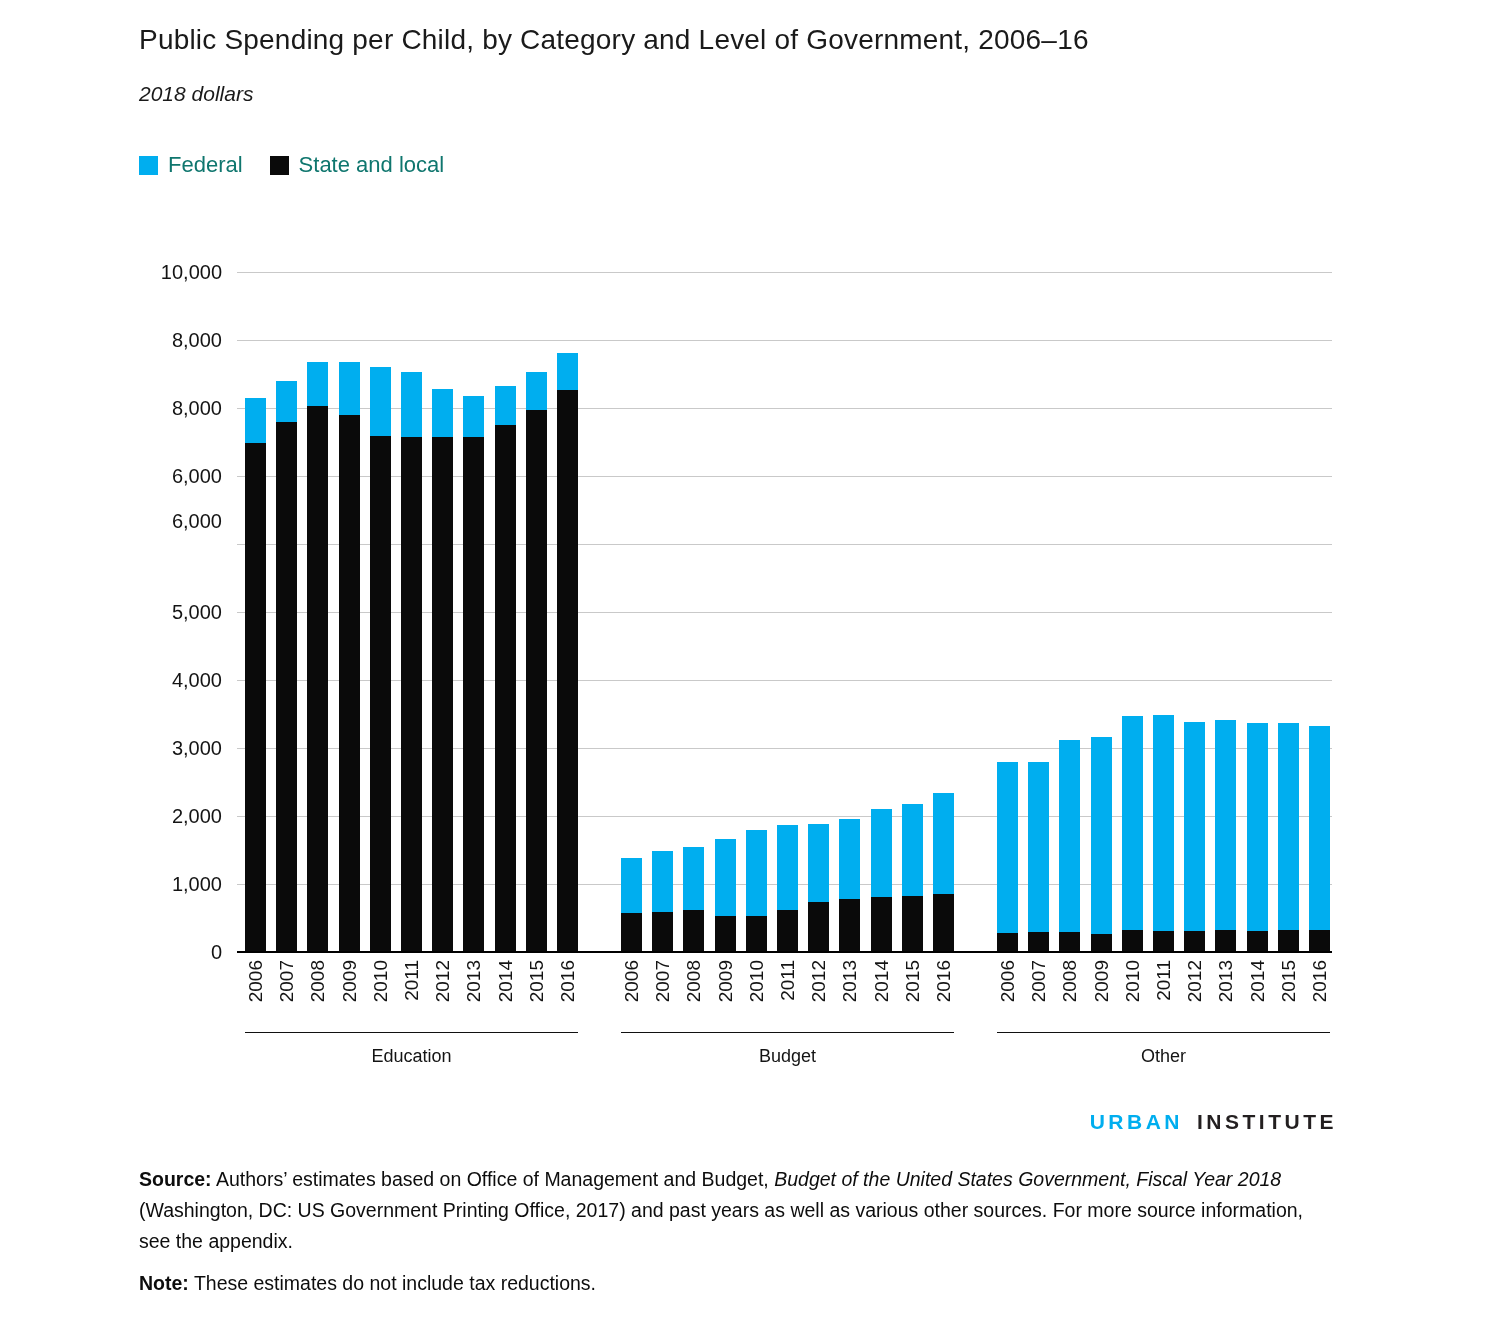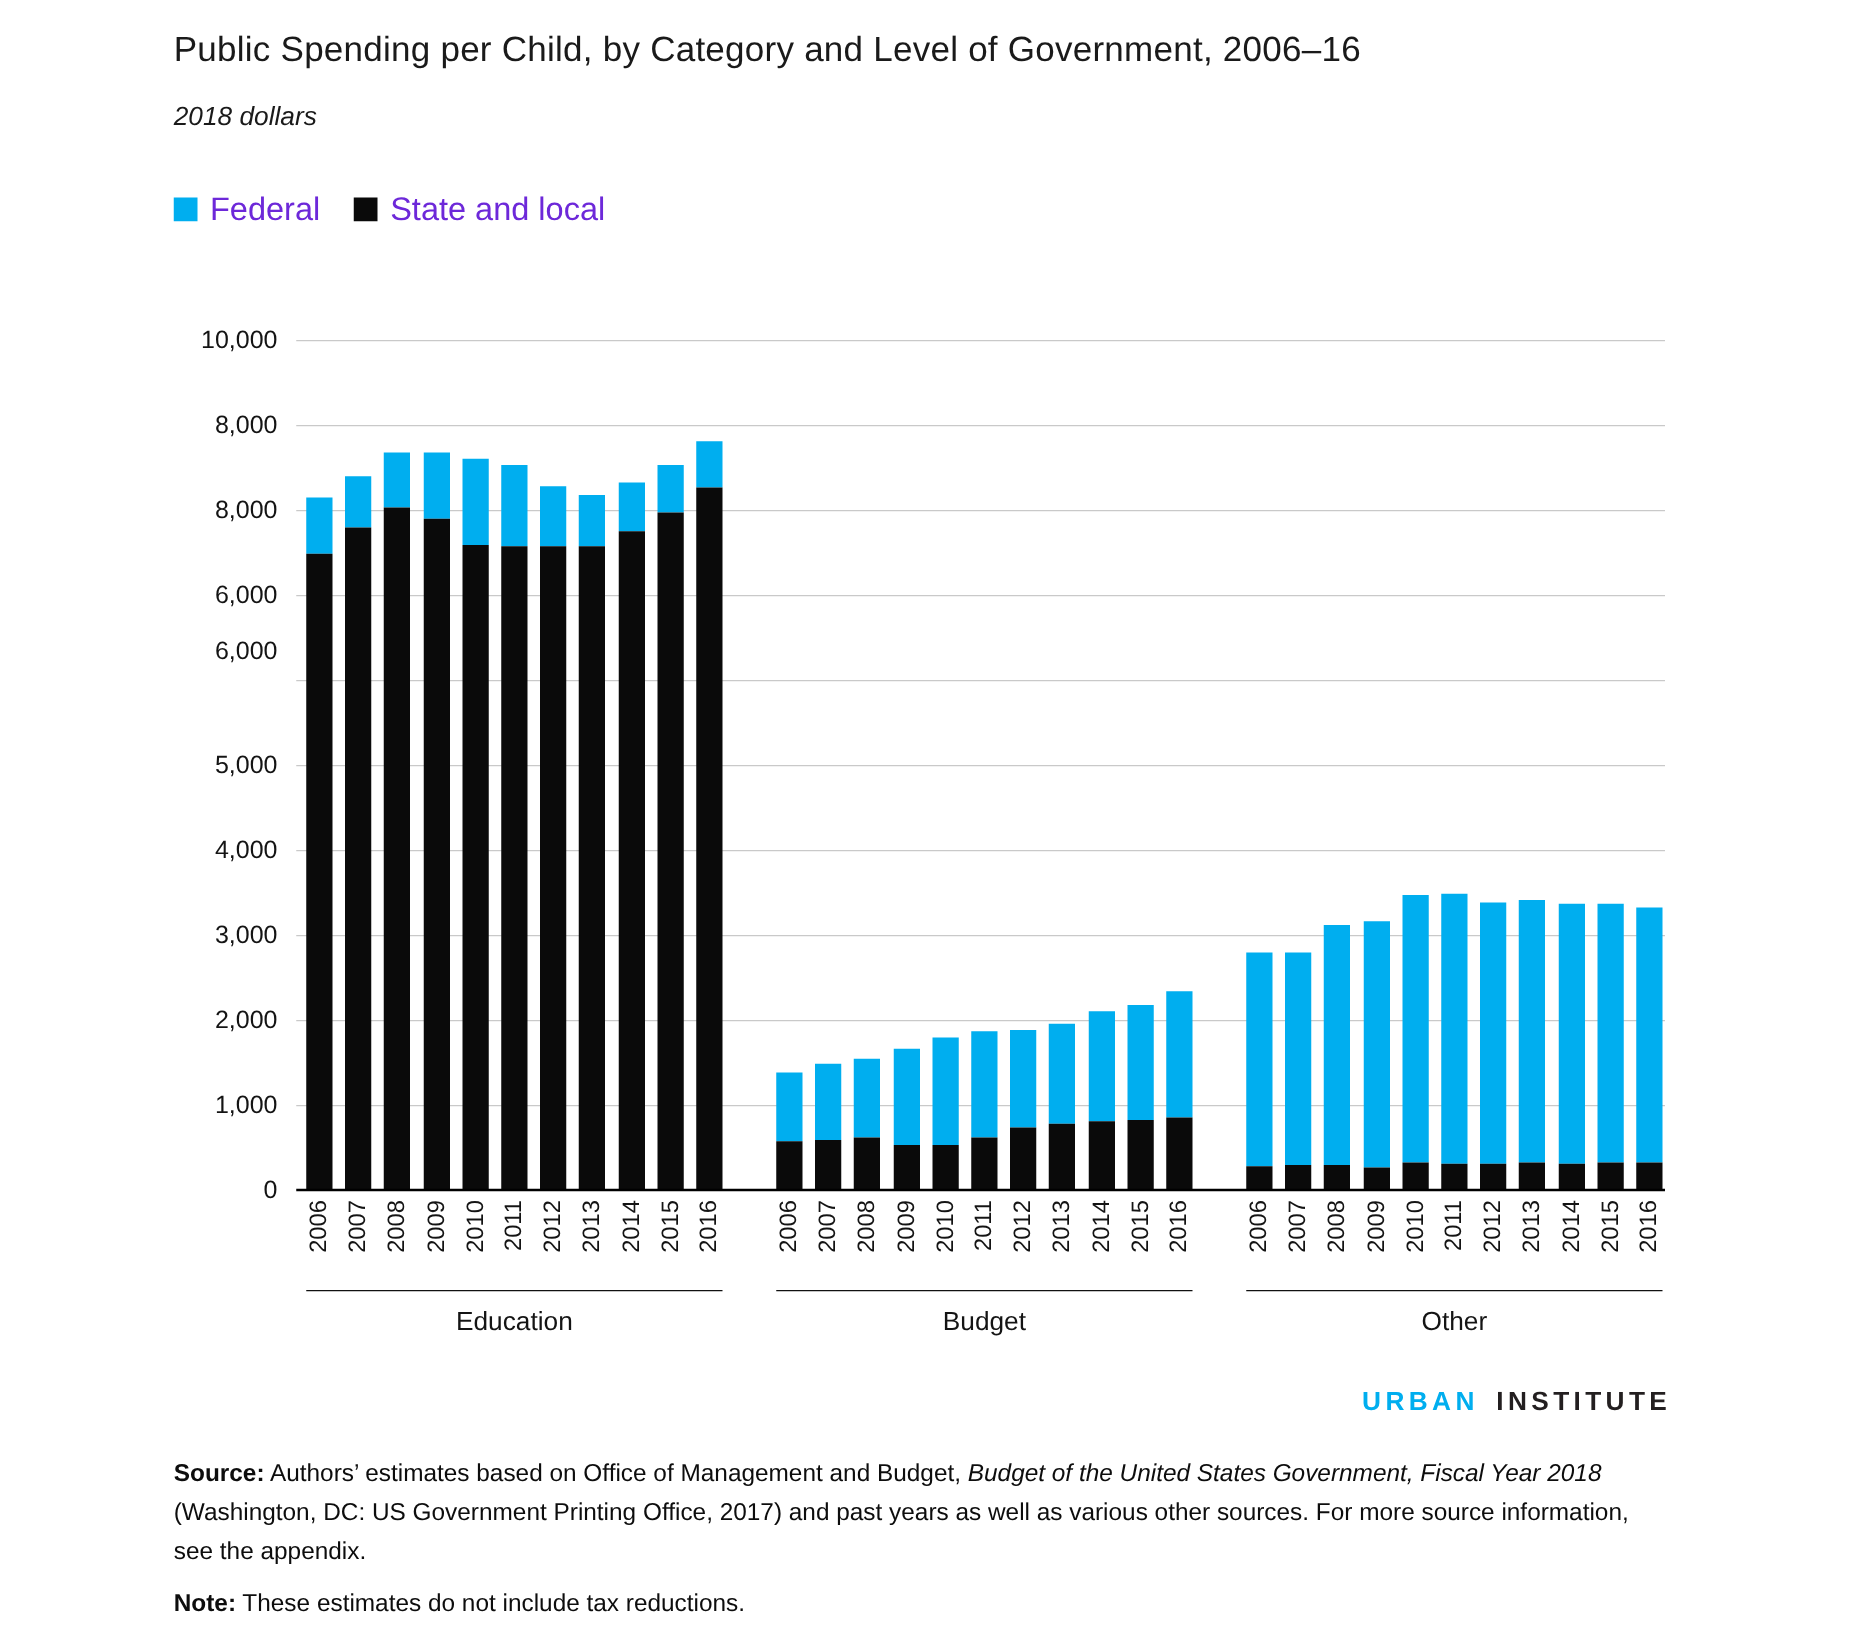--- a/index.html
+++ b/index.html
@@ -18,21 +18,21 @@
   .subtitle {
     position: absolute; left: 139px; top: 82px;
     font-size: 21px; font-style: italic; color: #1a1a1a;
   }
   .legend {
     position: absolute; left: 139px; top: 152px;
     display: flex; align-items: center; gap: 27px;
   }
   .legend-item { display: flex; align-items: center; gap: 10px; }
   .legend-swatch { width: 19px; height: 19px; display: inline-block; }
-  .legend-label { font-size: 26px; color: #6d28d9; }
+  .legend-label { font-size: 22px; color: #0f766e; }
 
   .plot {
     position: absolute; left: 237px; top: 272px;
     width: 1095px; height: 680px;
   }
   .gridline {
     position: absolute; left: 0; width: 100%; height: 0;
     border-top: 1px solid #c9c9c9;
   }
   .baseline {
@@ -59,21 +59,21 @@
   .year-cell span {
     writing-mode: vertical-rl; transform: rotate(180deg);
     font-size: 19px; line-height: 21px; color: #141414; white-space: nowrap;
   }
   .group-rule {
     position: absolute; top: 760px; width: 333px; height: 0;
     border-top: 1.5px solid #111111;
   }
   .group-label {
     position: absolute; top: 774px; width: 333px;
-    text-align: center; font-size: 21px; color: #141414;
+    text-align: center; font-size: 18px; color: #141414;
   }
   .logo {
     position: absolute; top: 1110px; right: 152px;
     font-size: 21px; font-weight: 700; letter-spacing: 3.5px; white-space: nowrap;
   }
   .logo .org1 { margin-right: 14px; }
   .footer-block {
     position: absolute; left: 139px; width: 1180px;
     font-size: 19.5px; line-height: 31px; color: #0d0d0d;
   }

